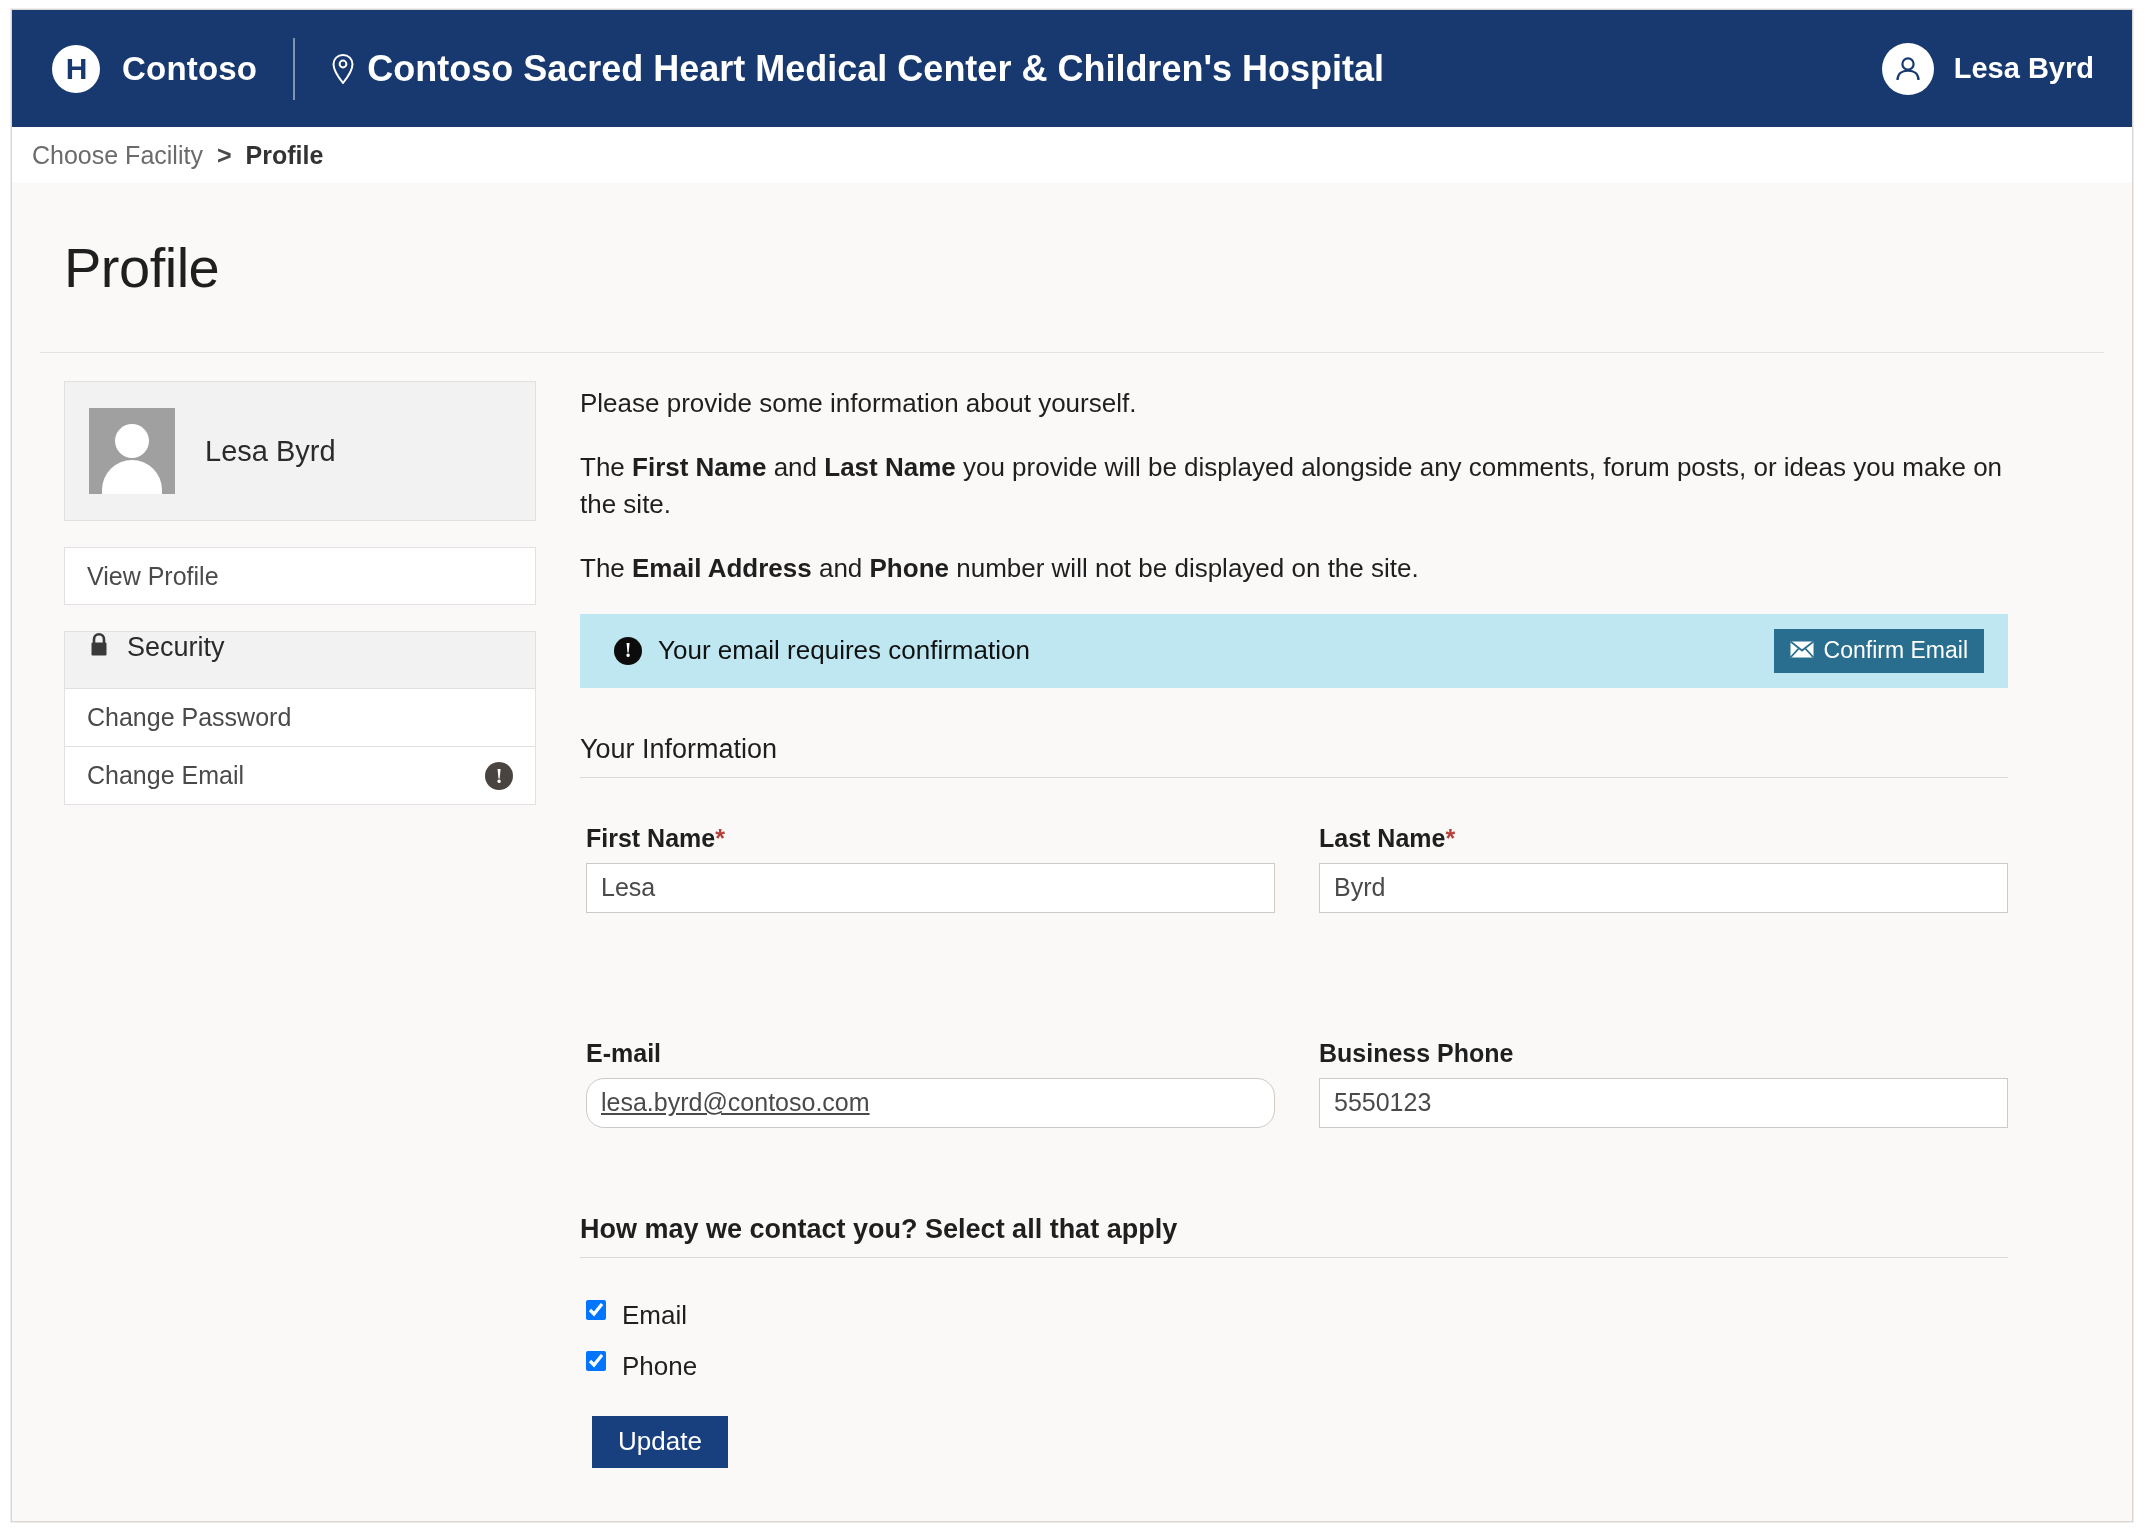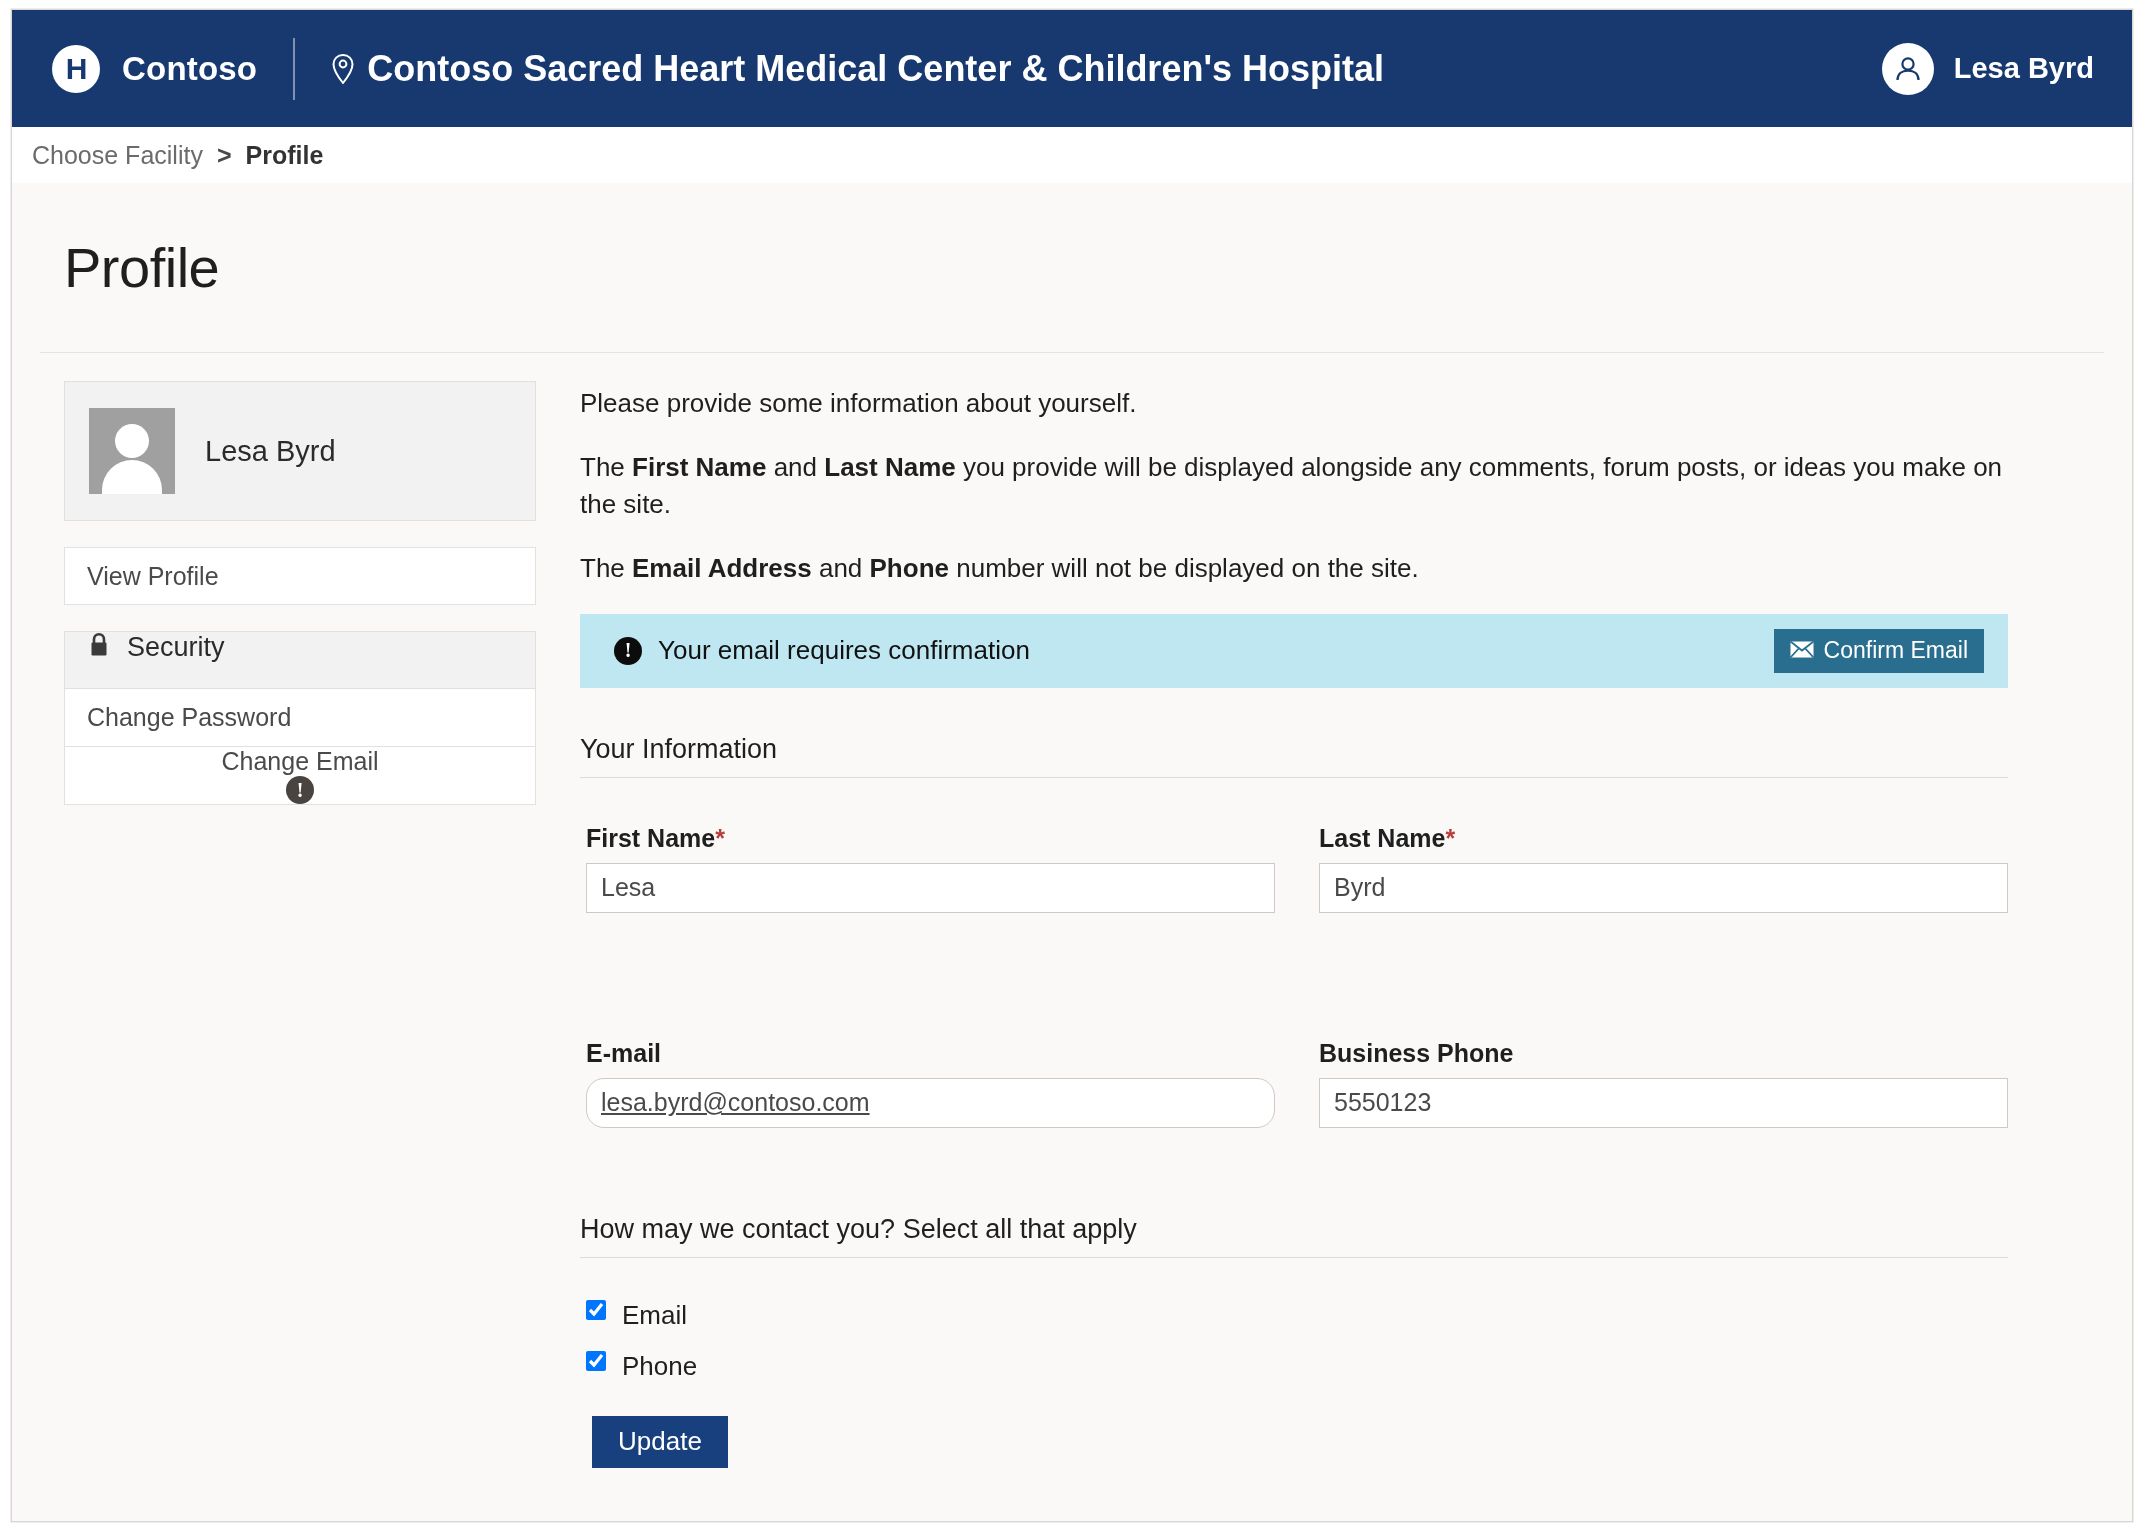--- a/index.html
+++ b/index.html
@@ -152,21 +152,21 @@
   .nav-item {
     background: #ffffff;
     border: 1px solid #e2e0e0;
     height: 58px;
     display: flex;
     align-items: center;
     padding: 0 22px 0 22px;
     font-size: 25px;
     color: #4a4a4a;
   }
-  .nav-item + .nav-item { border-top: none; flex-direction: column; }
+  .nav-item + .nav-item { border-top: none; }
   .nav-head {
     background: #f2f2f2;
     border: 1px solid #e2e0de;
     height: 58px;
     display: flex;
     align-items: flex-start;
     gap: 16px;
     padding-left: 22px;
     font-size: 27px;
     color: #2b2b2b;
@@ -267,20 +267,21 @@
     border-radius: 18px;
   }
   .field-row-gap { height: 38px; grid-column: 1 / -1; }
 
   .contact-head {
     font-size: 27px;
     color: #1f1f1f;
     margin-top: 86px;
     padding-bottom: 12px;
     border-bottom: 1px solid #dddbd9;
+    font-weight: bold;
   }
   .checks { margin-top: 42px; padding-left: 6px; }
   .check-row {
     display: flex; align-items: flex-start; gap: 16px;
     margin-bottom: 20px;
     font-size: 26px;
     color: #1f1f1f;
   }
   .check-row input { width: 20px; height: 20px; margin: 0; }
   .btn-update {

